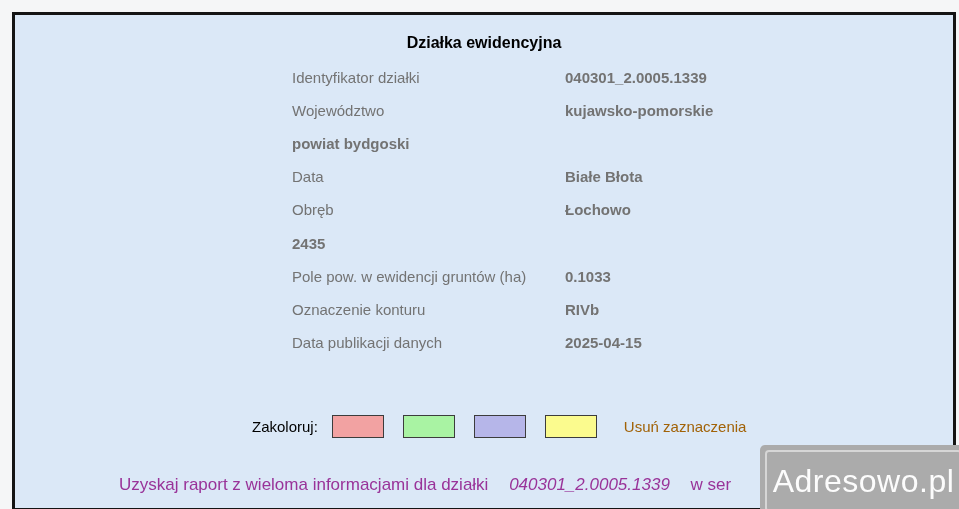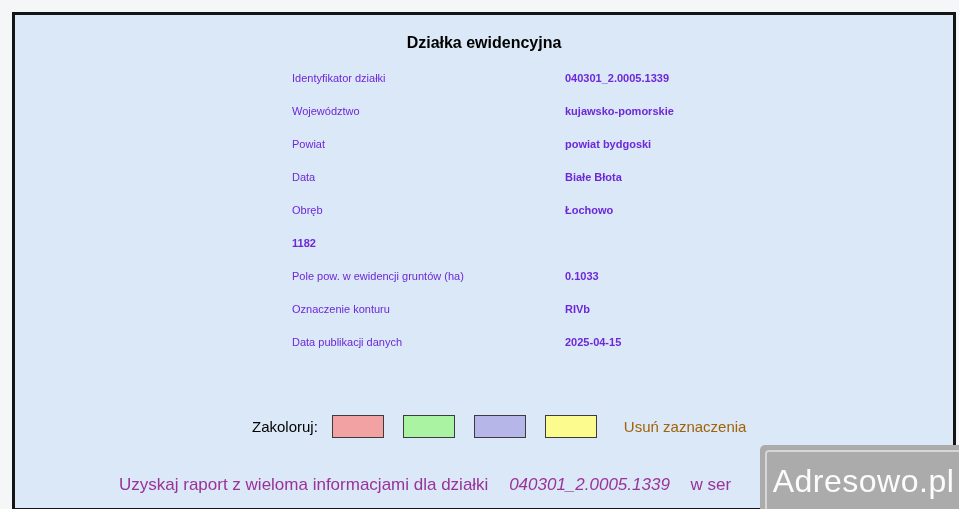--- a/index.html
+++ b/index.html
@@ -28,22 +28,22 @@
   .rows {
     position: absolute;
     top: 38px;
     left: 253px;
     right: 14px;
   }
   .row {
     height: 33.1px;
     display: flex;
     align-items: center;
-    font-size: 11px;
-    color: #6d28d9;
+    font-size: 15px;
+    color: #737373;
   }
   .row .label { width: 273px; flex-shrink: 0; }
   .row .value { font-weight: bold; }
   .colorize {
     position: absolute;
     top: 396px;
     left: 221px;
     height: 30px;
     display: flex;
     align-items: center;
@@ -105,33 +105,32 @@
   <div class="rows">
     <div class="row">
       <span class="label">Identyfikator działki</span>
       <span class="value">040301_2.0005.1339</span>
     </div>
     <div class="row">
       <span class="label">Województwo</span>
       <span class="value">kujawsko-pomorskie</span>
     </div>
     <div class="row">
-      <span class="label">Powiat</span>
       <span class="value">powiat bydgoski</span>
     </div>
     <div class="row">
       <span class="label">Data</span>
       <span class="value">Białe Błota</span>
     </div>
     <div class="row">
       <span class="label">Obręb</span>
       <span class="value">Łochowo</span>
     </div>
     <div class="row">
-      <span class="value">1182</span>
+      <span class="value">2435</span>
     </div>
     <div class="row">
       <span class="label">Pole pow. w ewidencji gruntów (ha)</span>
       <span class="value">0.1033</span>
     </div>
     <div class="row">
       <span class="label">Oznaczenie konturu</span>
       <span class="value">RIVb</span>
     </div>
     <div class="row">

